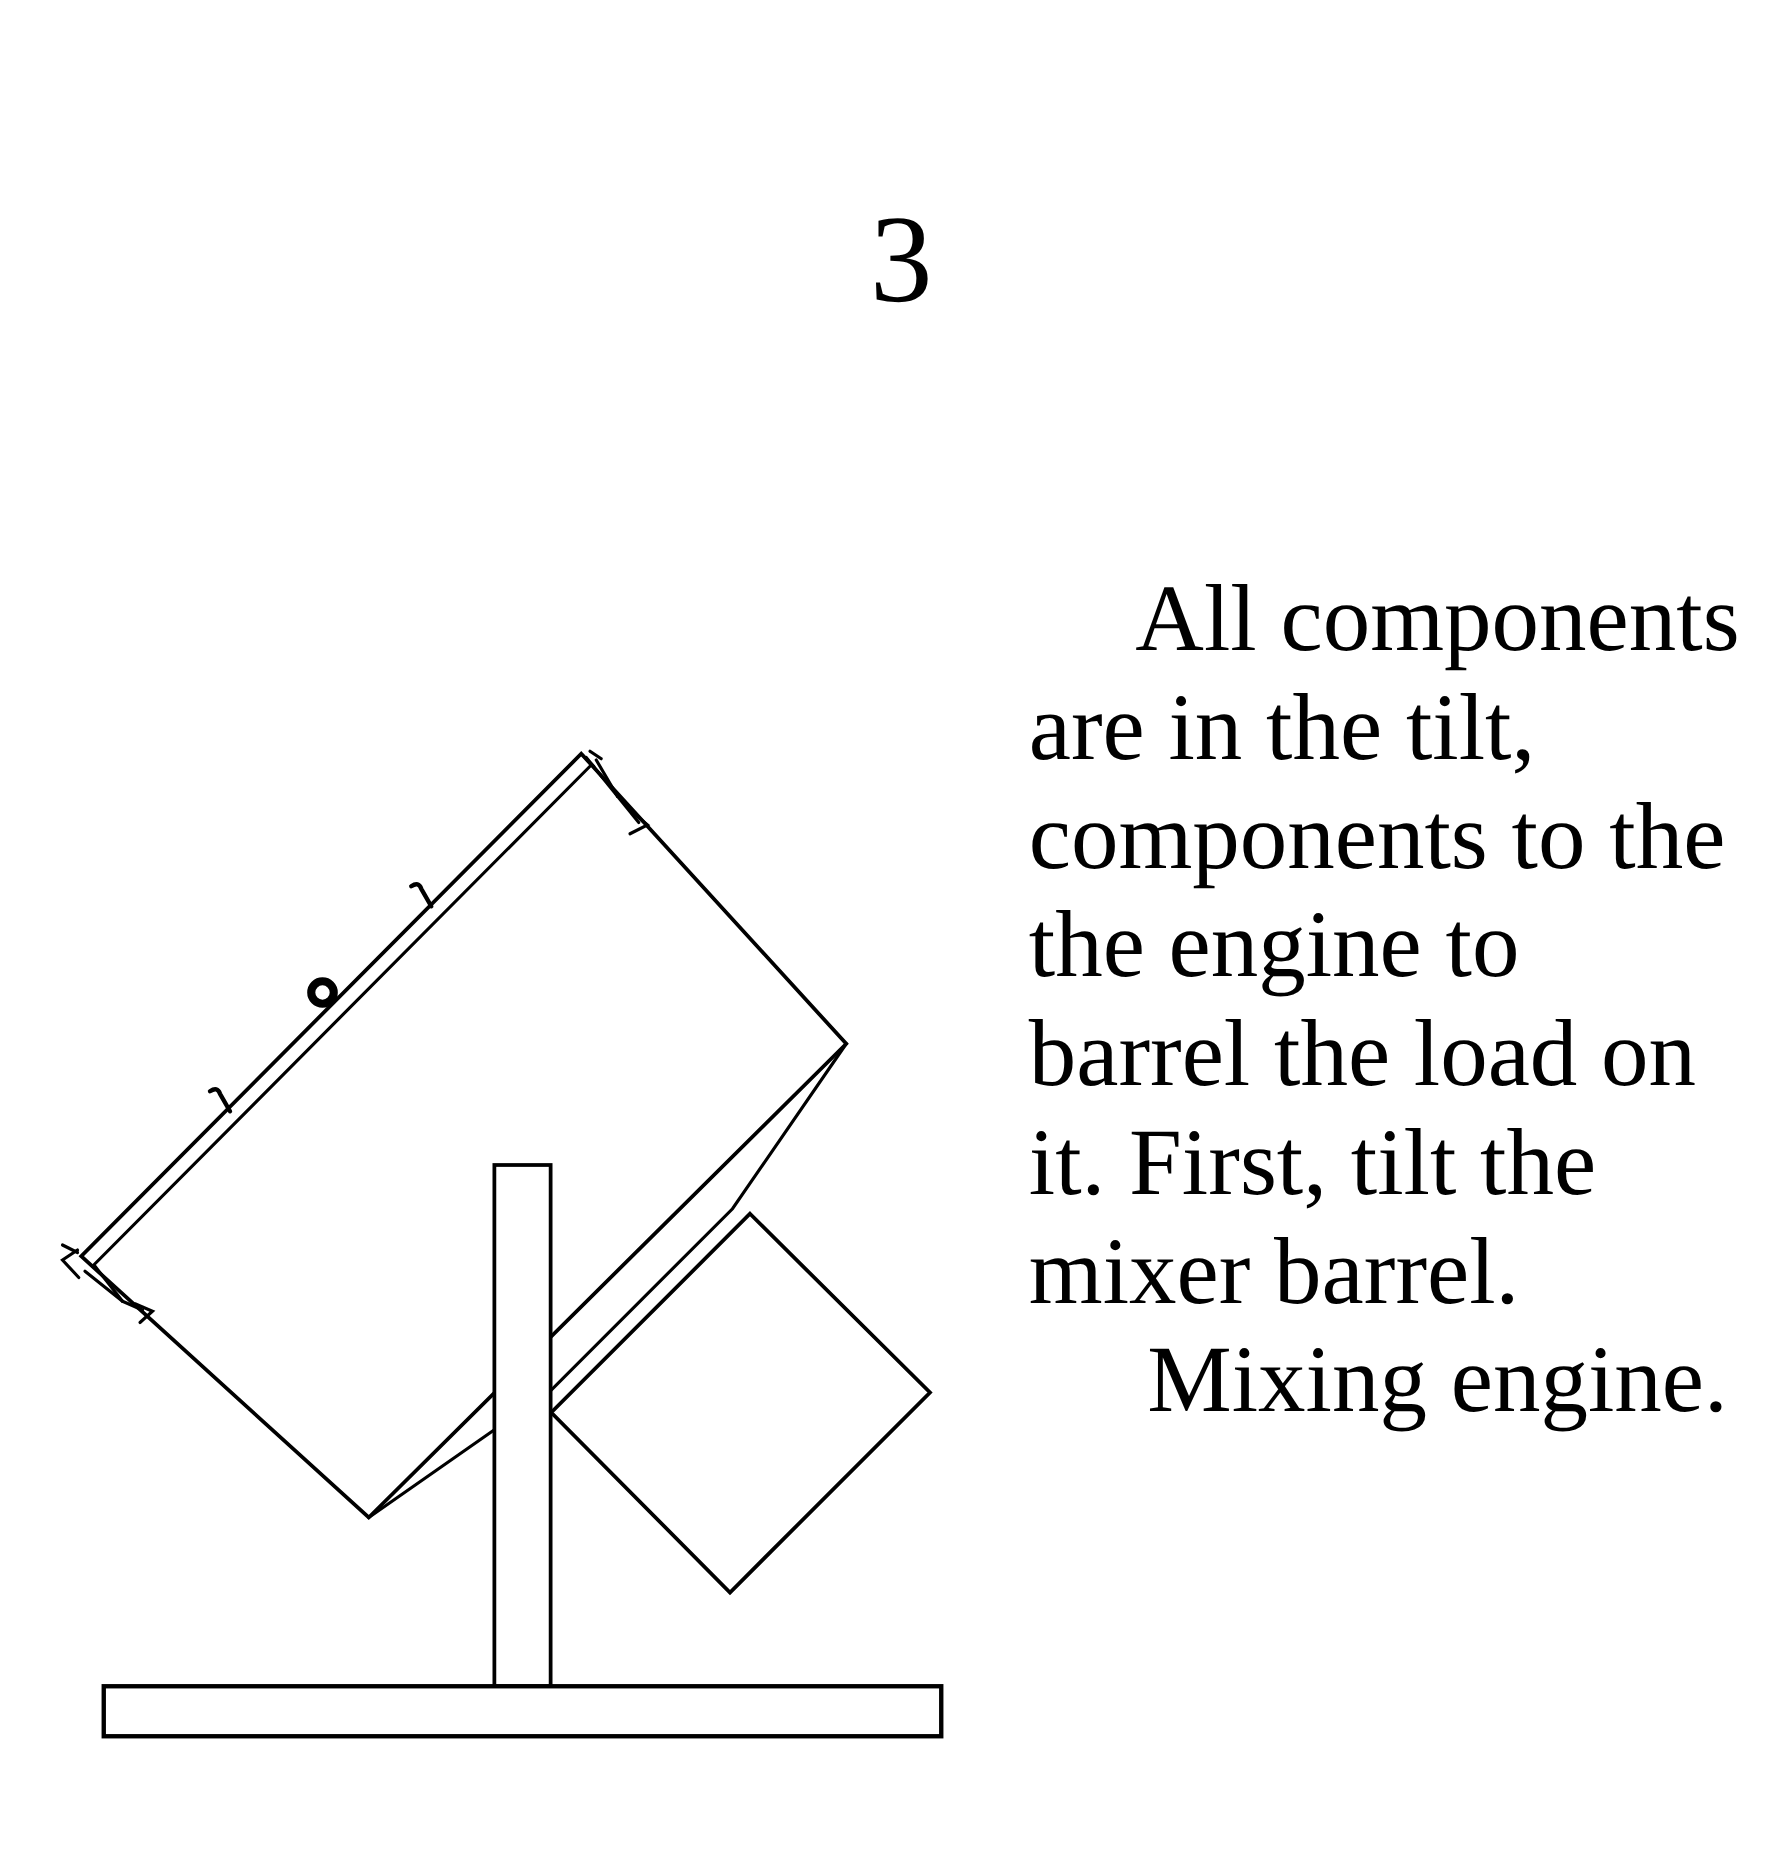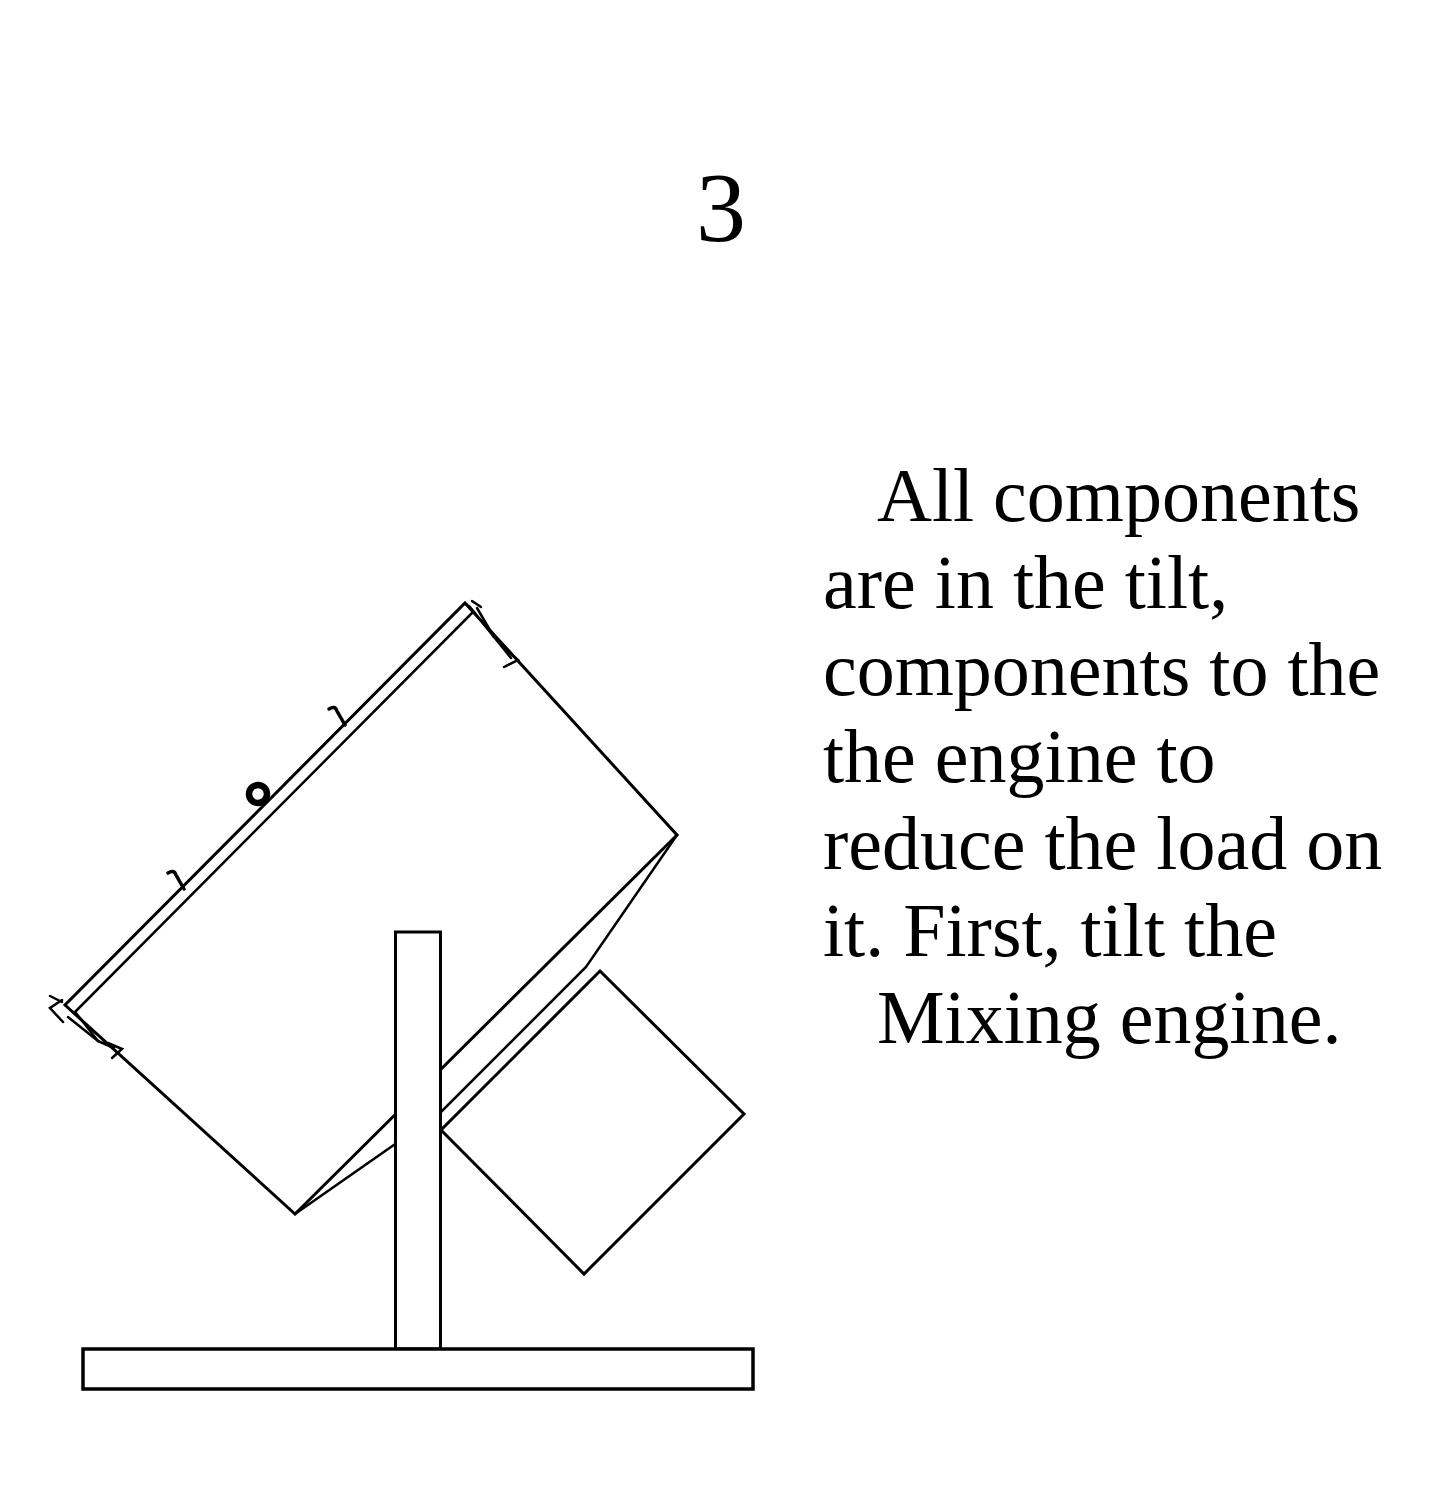--- a/index.html
+++ b/index.html
@@ -17,21 +17,21 @@
     text-align:center;
     font-size:100px;line-height:100px;
   }
   .instructions{
     position:absolute;
     left:823px;top:452px;width:600px;
     font-size:76px;line-height:87px;
     letter-spacing:0;
   }
   .line{white-space:nowrap;}
-  .line[data-indent="true"]{padding-left:54px;}
+  .line[data-indent="true"]{padding-left:54px;text-align:center;}
   .figure-wrap{
     position:absolute;left:0;top:0;width:800px;height:1500px;
   }
 </style>
 </head>
 <body>
 
 <div class="page">
 
   <div class="page-number">3</div>
@@ -75,18 +75,19 @@
 
       <rect x="83" y="1349" width="670" height="40" fill="#ffffff" stroke-width="3.5"></rect>
     </svg>
   </div>
 
   <div class="instructions">
     <div class="line" data-indent="true">All components</div>
     <div class="line" data-indent="false">are in the tilt,</div>
     <div class="line" data-indent="false">components to the</div>
     <div class="line" data-indent="false">the engine to</div>
-    <div class="line" data-indent="false">reduce the load on</div>
+    <div class="line" data-indent="false">barrel the load on</div>
     <div class="line" data-indent="false">it. First, tilt the</div>
+    <div class="line" data-indent="false">mixer barrel.</div>
     <div class="line" data-indent="true">Mixing engine.</div>
   </div>
 
 </div>
 
 </body></html>

